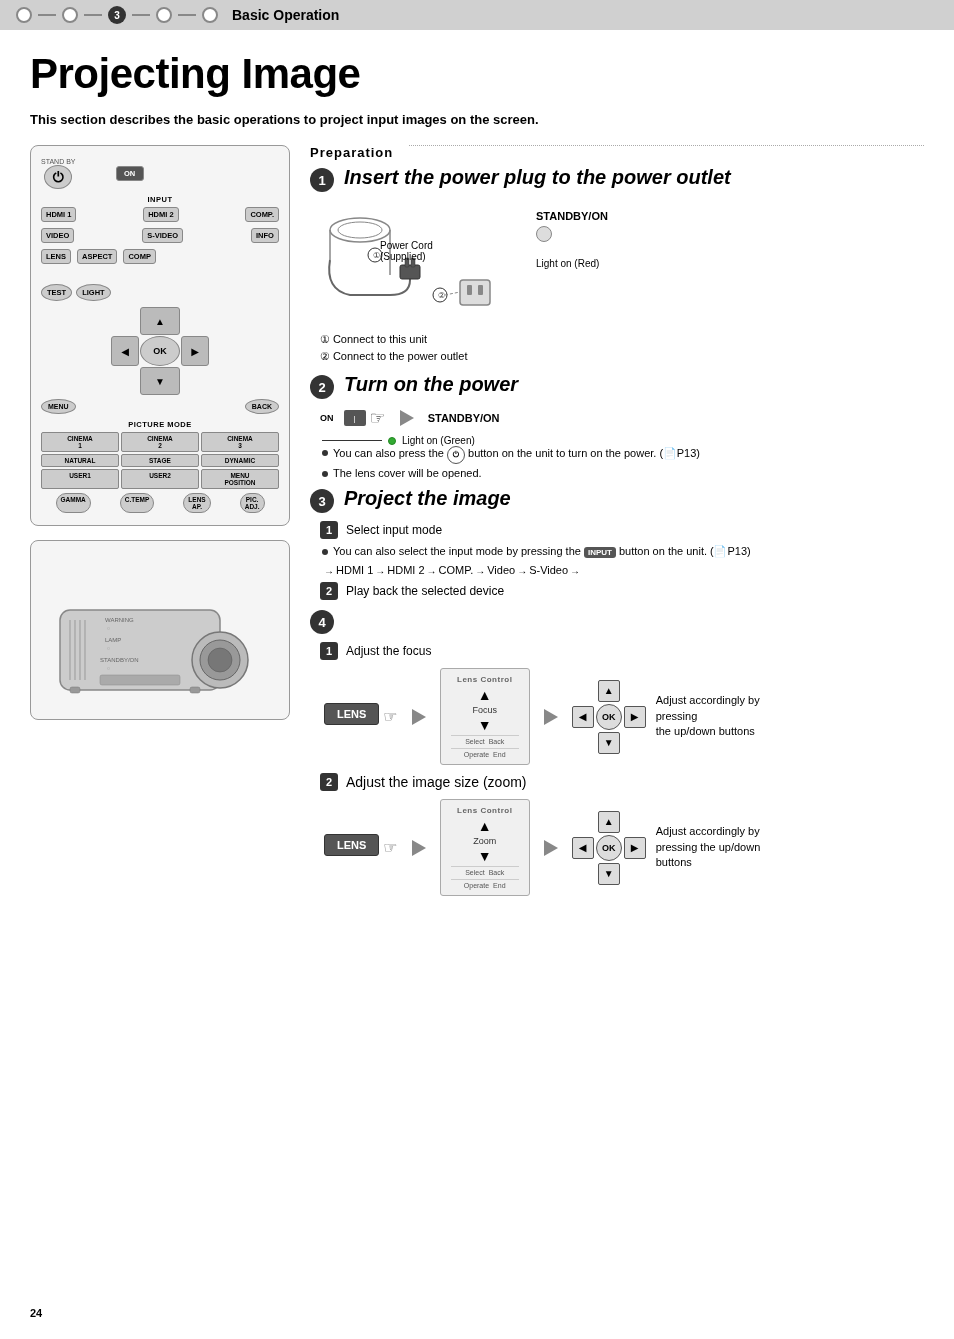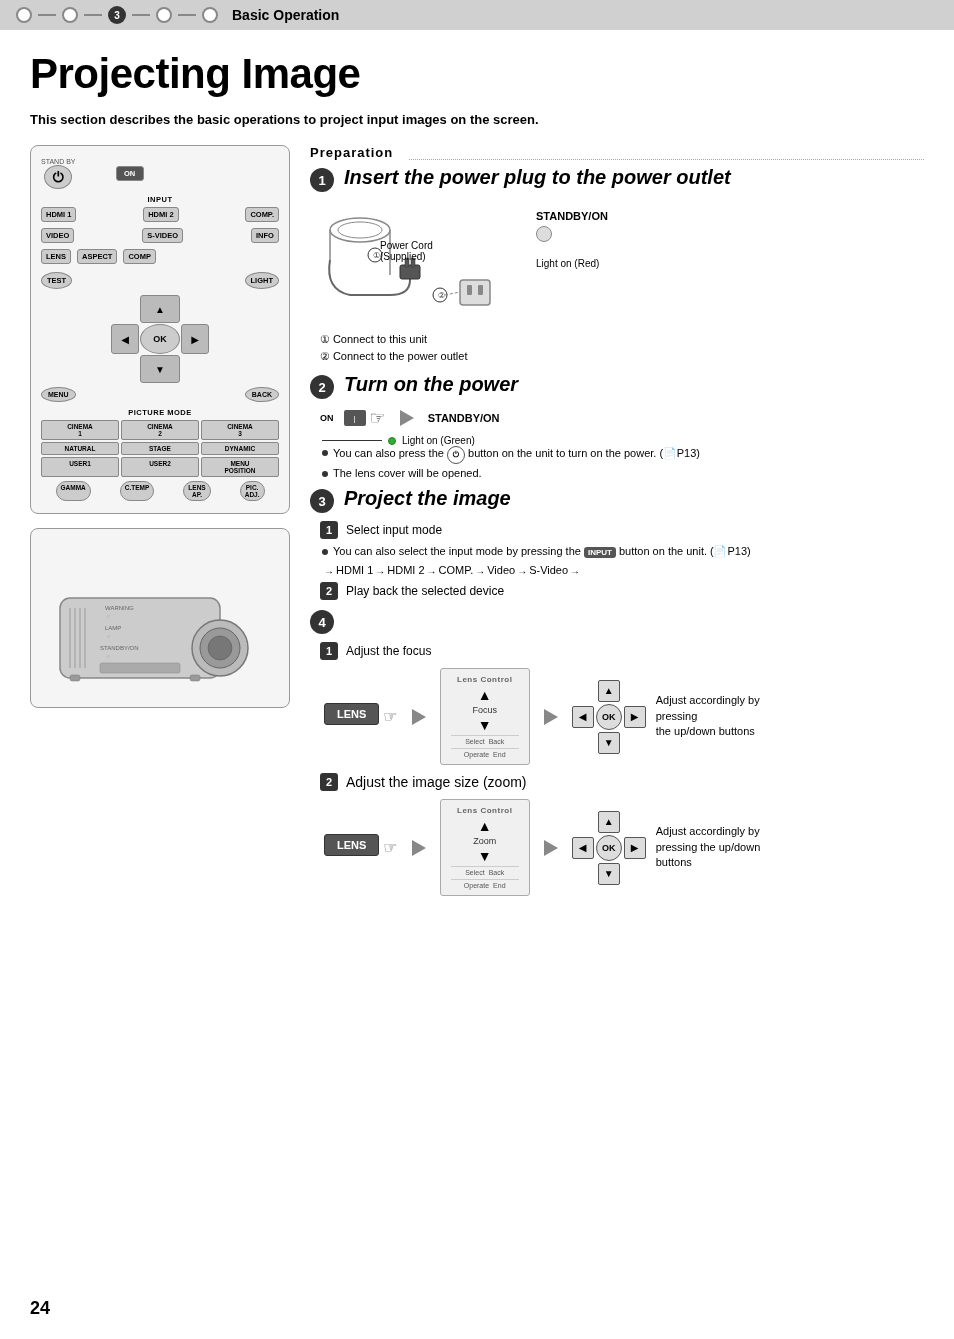--- a/index.html
+++ b/index.html
@@ -226,21 +226,21 @@
       height: 160px;
     }
 
     
     .prep-title {
       font-size: 13px;
       font-weight: bold;
       letter-spacing: 1px;
       margin-bottom: 6px;
       display: flex;
-      align-items: flex-end;
+      align-items: flex-start;
       gap: 16px;
     }
 
     .dots-line {
       flex: 1;
       border-top: 1.5px dotted #aaa;
     }
 
     
     .step-header {
@@ -364,21 +364,21 @@
       align-items: center;
       font-size: 11px;
       margin: 6px 0 6px 14px;
       gap: 2px;
     }
 
     .page-num {
       position: absolute;
       bottom: 20px;
       left: 30px;
-      font-size: 18px;
+      font-size: 11px;
       font-weight: bold;
     }
 
     .step4-title {
       font-size: 20px;
       font-style: italic;
       font-weight: bold;
       line-height: 1.3;
     }
 
@@ -504,21 +504,21 @@
           <div class="remote-btn">S-VIDEO</div>
           <div class="remote-btn">INFO</div>
         </div>
 
         <div class="remote-row" style="justify-content:flex-start;gap:6px;margin-top:4px;">
           <div class="remote-btn">LENS</div>
           <div class="remote-btn">ASPECT</div>
           <div class="remote-btn">COMP</div>
         </div>
 
-        <div class="remote-row" style="margin-top:8px;justify-content:space-between;">
+        <div class="remote-row" style="margin-top:20px;justify-content:flex-start;">
           <div class="remote-btn-round">TEST</div>
           <div class="remote-btn-round">LIGHT</div>
         </div>
 
         <div class="ok-pad">
           <div class="empty"></div>
           <div class="arrow">▲</div>
           <div class="empty"></div>
           <div class="arrow">◀</div>
           <div class="center-ok">OK</div>

